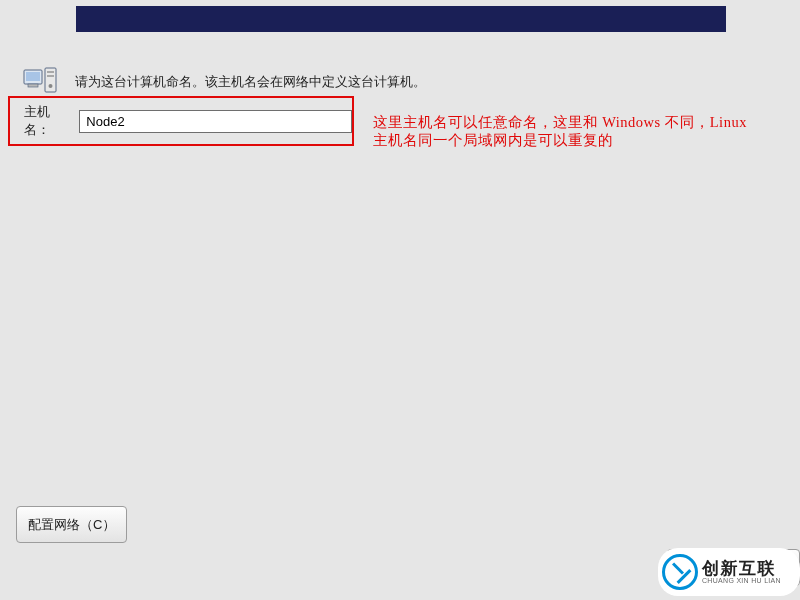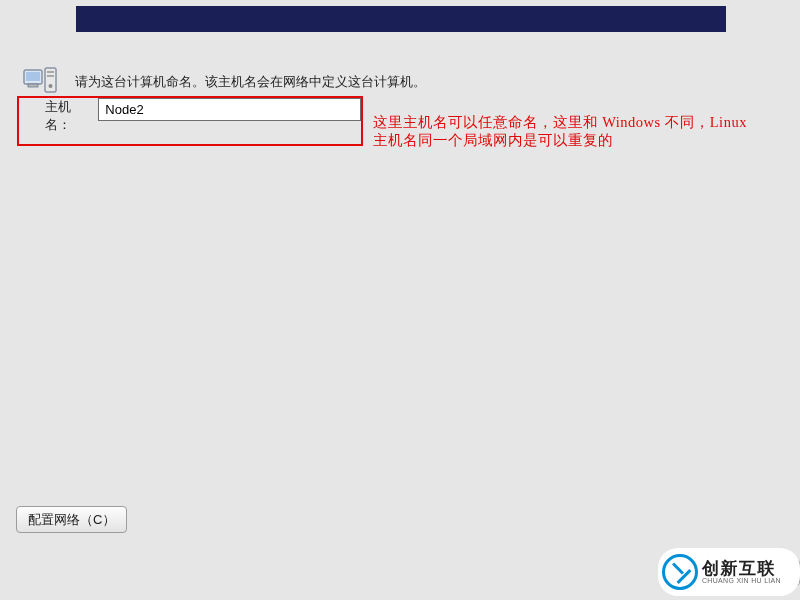--- a/index.html
+++ b/index.html
@@ -20,25 +20,26 @@
   .instruction-row {
     position: absolute;
     top: 67px; left: 23px;
     display: flex;
     align-items: center;
     gap: 12px;
   }
   .computer-icon svg { display: block; }
   .form-highlight {
     position: absolute;
-    top: 96px; left: 17px;
+    top: 96px; left: 8px;
     width: 346px; height: 50px;
     border: 2px solid #e00808;
     display: flex;
-    padding-left: 26px;
+    align-items: center;
+    padding-left: 14px;
     gap: 4px;
   }
   .form-highlight label { font-size: 13px; }
   .hostname-input {
     width: 276px; height: 23px;
     border: 1px solid #6e6e6e;
     background: #fff;
     padding: 2px 6px;
     font-size: 13px;
     font-family: sans-serif;
@@ -54,21 +55,21 @@
     letter-spacing: 0.5px;
   }
   .configure-net {
     position: absolute;
     left: 16px; top: 506px;
   }
   .btn {
     display: inline-flex;
     align-items: center;
     gap: 5px;
-    height: 27px;
+    height: 37px;
     padding: 0 11px;
     background: linear-gradient(#fdfdfd, #e3e3e3);
     border: 1px solid #9c9c9c;
     border-radius: 4px;
     font-size: 13px;
     color: #222;
     cursor: pointer;
     font-family: inherit;
   }
   .nav-buttons {

